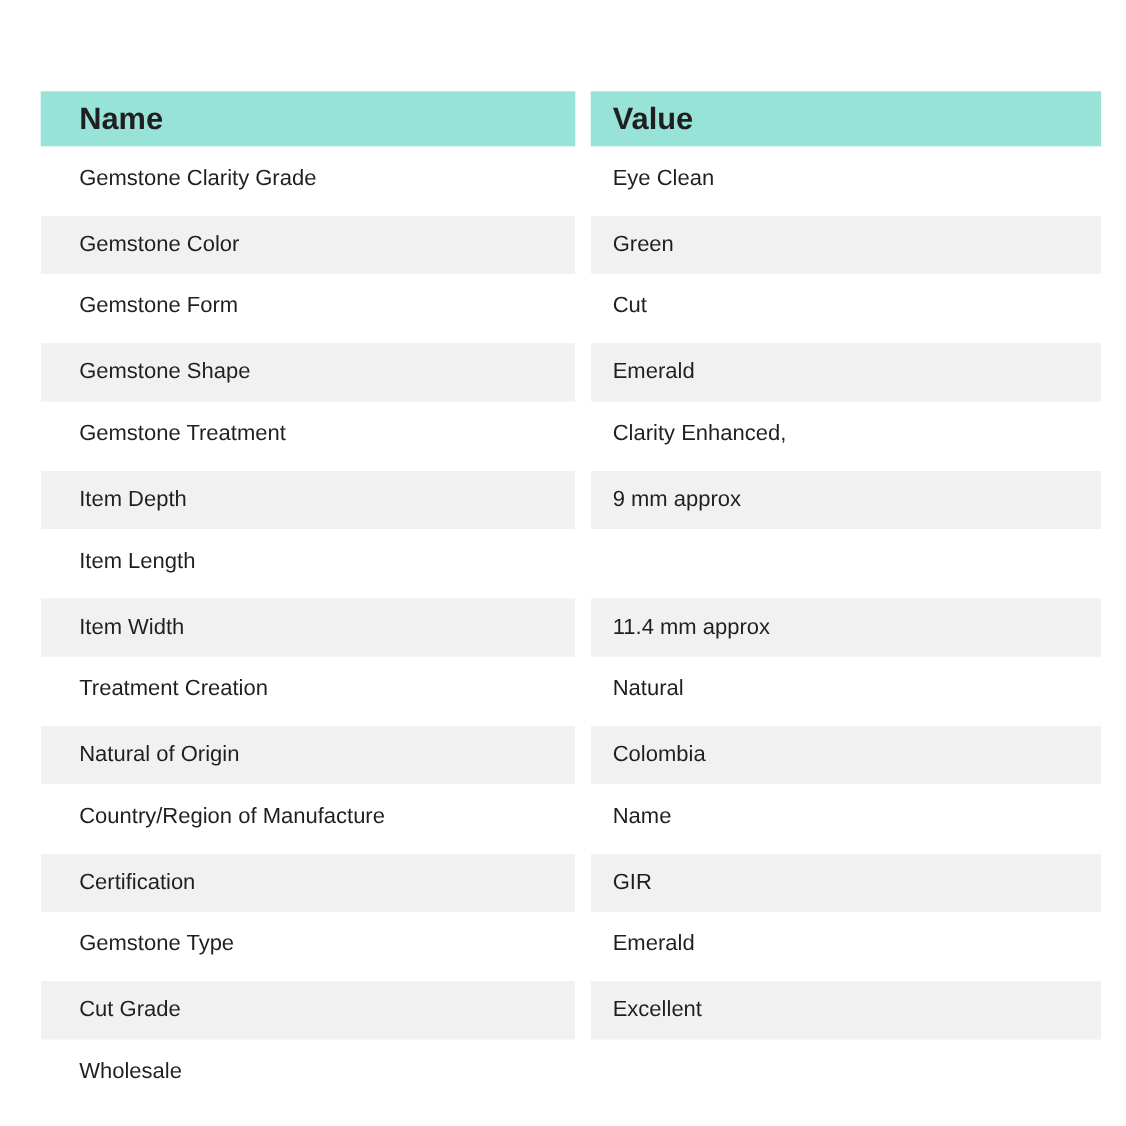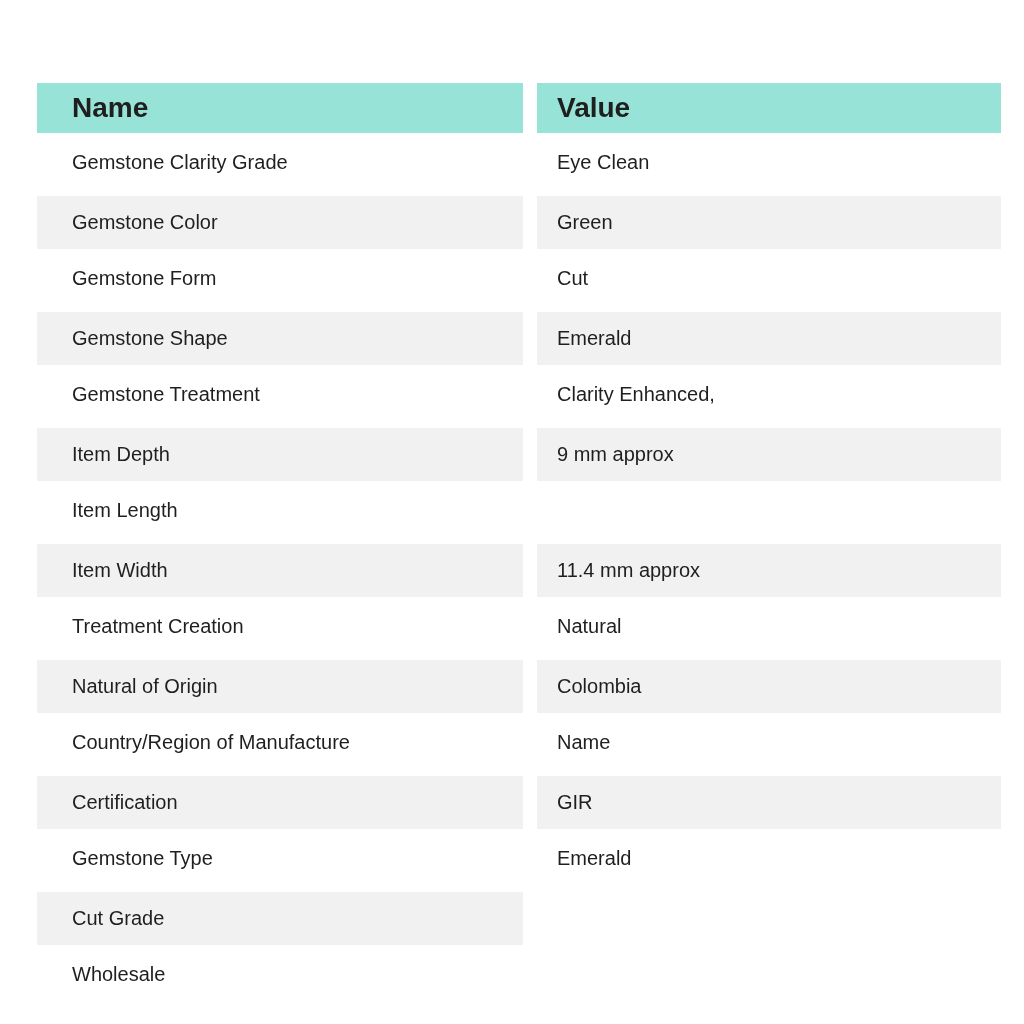--- a/index.html
+++ b/index.html
@@ -109,18 +109,19 @@
   <div class="grid-row body-row alt">
     <div class="cell name-cell">Certification</div>
     <div class="cell value-cell">GIR</div>
   </div>
   <div class="grid-row body-row">
     <div class="cell name-cell">Gemstone Type</div>
     <div class="cell value-cell">Emerald</div>
   </div>
   <div class="grid-row body-row alt">
     <div class="cell name-cell">Cut Grade</div>
+    <div class="cell value-cell">Excellent</div>
   </div>
   <div class="grid-row body-row">
     <div class="cell name-cell">Wholesale</div>
   </div>
 
 </div>
 
 </body></html>

